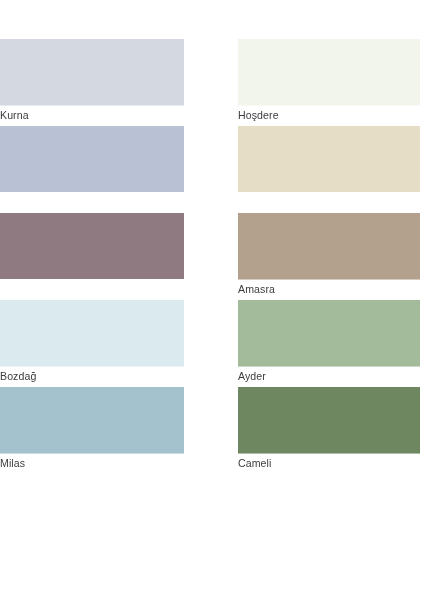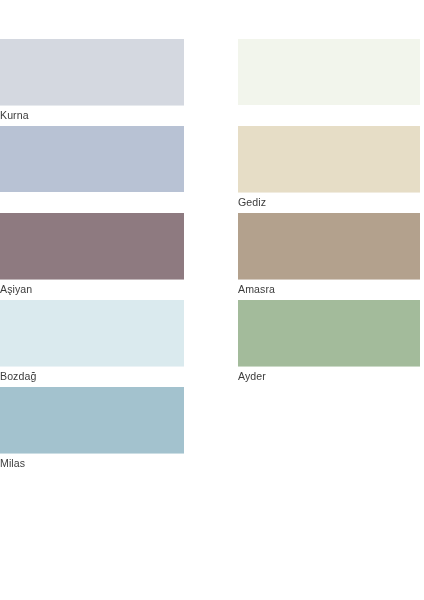--- a/index.html
+++ b/index.html
@@ -82,24 +82,20 @@
         <div class="swatch-label">Kurna</div>
       </div>
     </div>
 
     <div class="swatch-item">
       <div class="swatch-chip" style="background: rgb(184, 194, 212);"></div>
     </div>
 
     <div class="swatch-item">
       <div class="swatch-chip" style="background: rgb(142, 122, 128);"></div>
-      <div class="swatch-label-wrap">
-        <div class="swatch-rule" style="background: rgb(142, 122, 128);"></div>
-        <div class="swatch-label">Aşiyan</div>
-      </div>
     </div>
 
     <div class="swatch-item">
       <div class="swatch-chip" style="background: rgb(218, 234, 238);"></div>
       <div class="swatch-label-wrap">
         <div class="swatch-rule" style="background: rgb(218, 234, 238);"></div>
         <div class="swatch-label">Bozdağ</div>
       </div>
     </div>
 
@@ -111,43 +107,50 @@
       </div>
     </div>
 
 
   </div>
 
   <div class="swatch-column right">
 
     <div class="swatch-item">
       <div class="swatch-chip" style="background: rgb(242, 245, 236);"></div>
+      <div class="swatch-label-wrap">
+        <div class="swatch-rule" style="background: rgb(242, 245, 236);"></div>
+        <div class="swatch-label">Hoşdere</div>
+      </div>
     </div>
 
     <div class="swatch-item">
       <div class="swatch-chip" style="background: rgb(230, 221, 198);"></div>
-      <div class="swatch-label-wrap">
-        <div class="swatch-rule" style="background: rgb(230, 221, 198);"></div>
-        <div class="swatch-label">Gediz</div>
-      </div>
     </div>
 
     <div class="swatch-item">
       <div class="swatch-chip" style="background: rgb(179, 161, 141);"></div>
       <div class="swatch-label-wrap">
         <div class="swatch-rule" style="background: rgb(179, 161, 141);"></div>
         <div class="swatch-label">Amasra</div>
       </div>
     </div>
 
 
     <div class="swatch-item">
       <div class="swatch-chip" style="background: rgb(163, 187, 155);"></div>
       <div class="swatch-label-wrap">
         <div class="swatch-rule" style="background: rgb(163, 187, 155);"></div>
         <div class="swatch-label">Ayder</div>
       </div>
     </div>
 
+    <div class="swatch-item">
+      <div class="swatch-chip" style="background: rgb(111, 135, 96);"></div>
+      <div class="swatch-label-wrap">
+        <div class="swatch-rule" style="background: rgb(111, 135, 96);"></div>
+        <div class="swatch-label">Cameli</div>
+      </div>
+    </div>
 
   </div>
 
 </div>
 
 </body></html>

